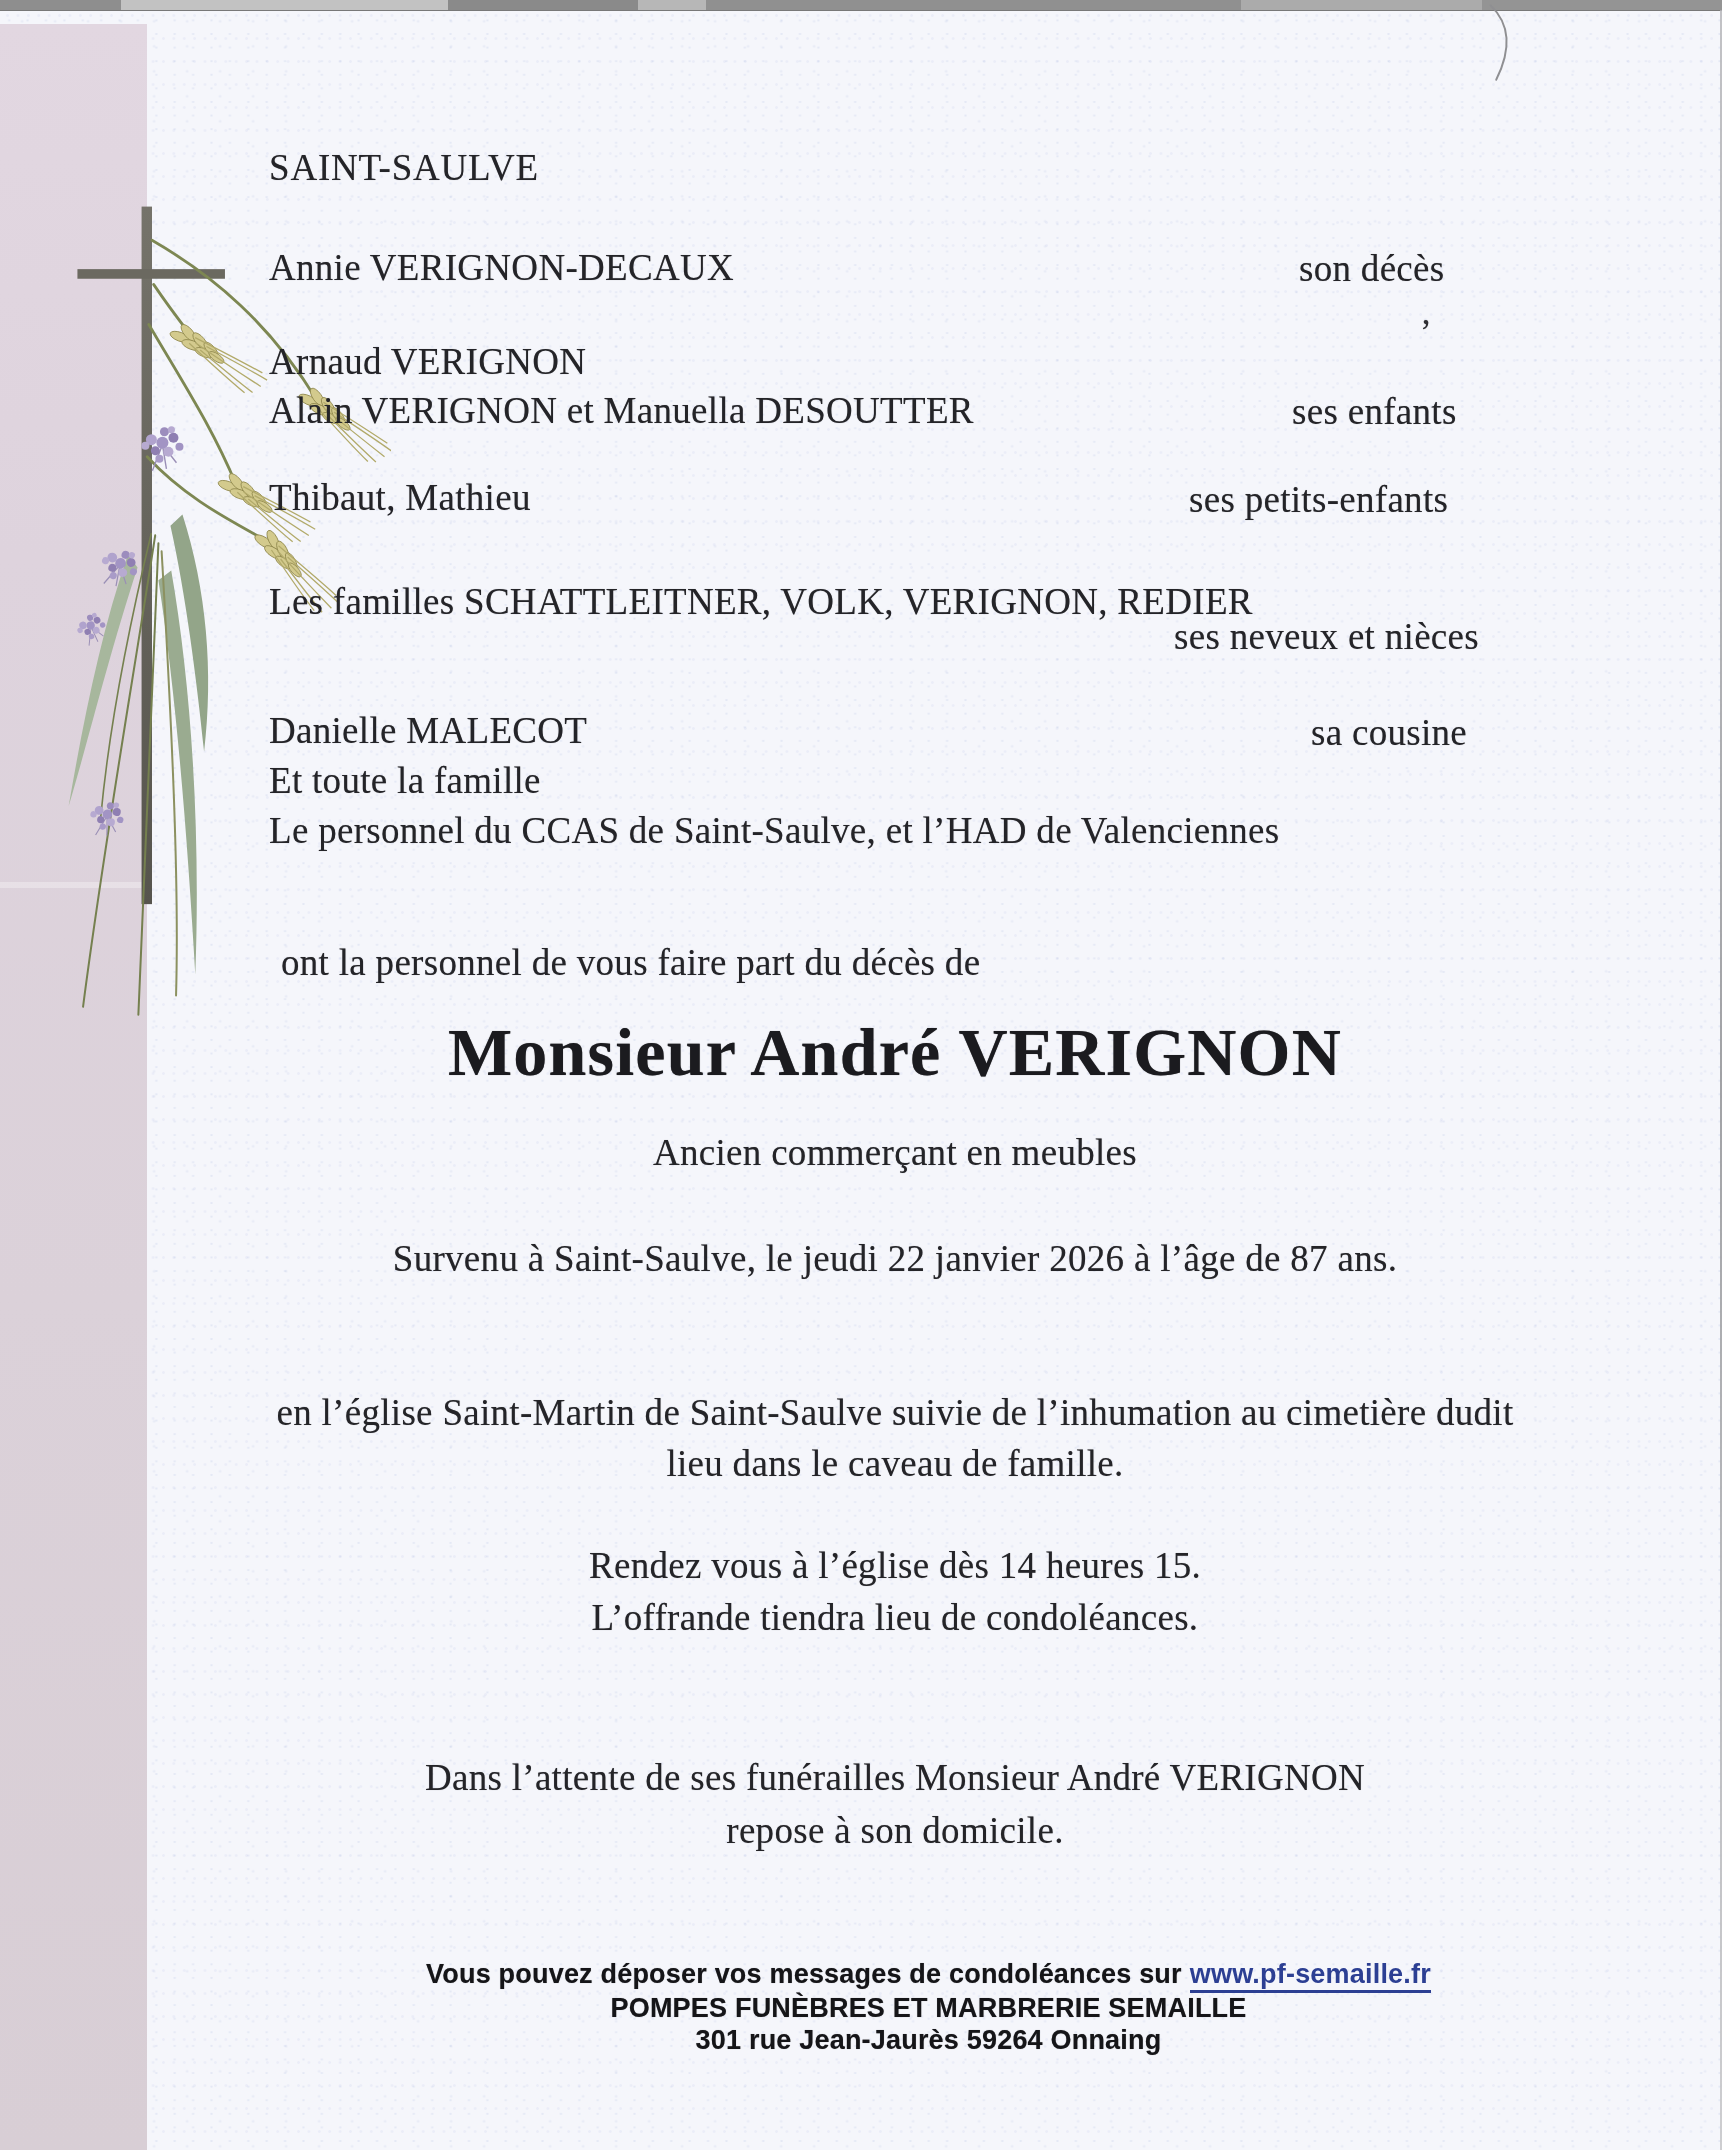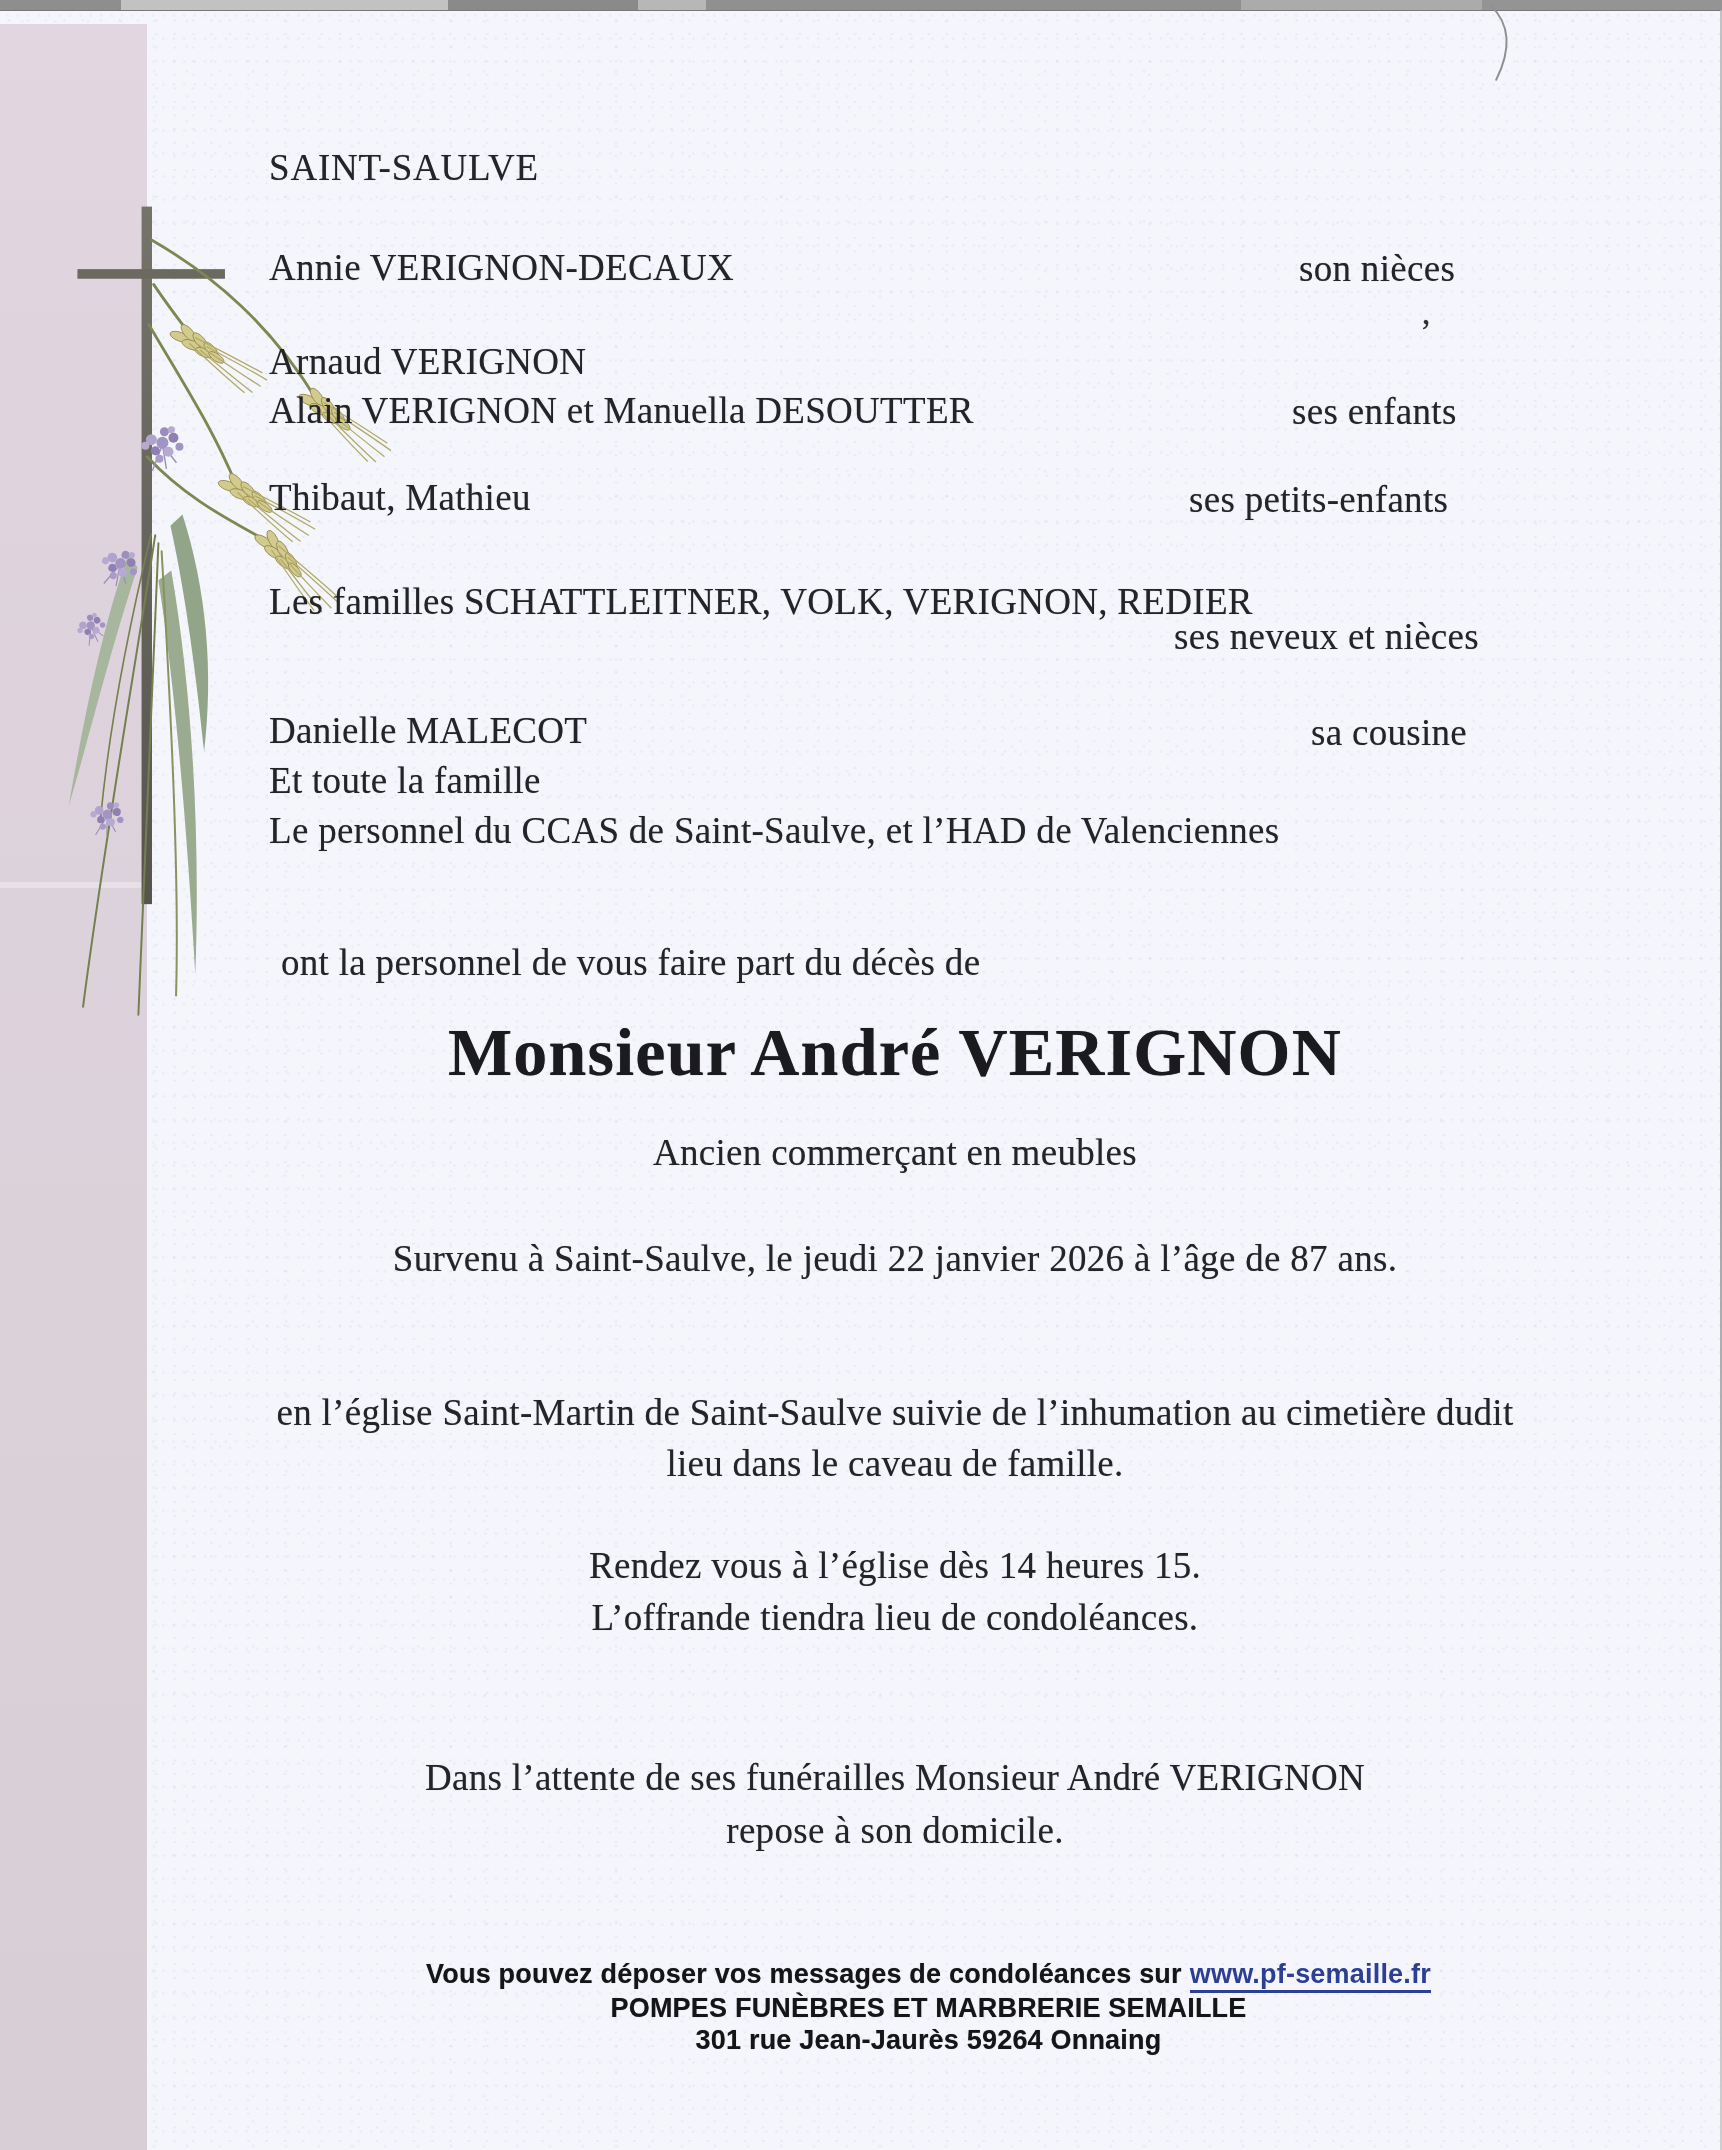--- a/index.html
+++ b/index.html
@@ -148,21 +148,21 @@
       <use href="#bloom" transform="translate(195 405) scale(1.25)"></use>
       <use href="#bloom" transform="translate(142 555) scale(1.1) rotate(20)"></use>
       <use href="#bloom" transform="translate(106 632) scale(0.85) rotate(-15)"></use>
       <use href="#bloom" transform="translate(126 868) rotate(10)"></use>
     </g>
   </svg>
 
   <div class="line" style="left:269px; top:147px; letter-spacing:0.8px;">SAINT-SAULVE</div>
 
   <div class="line" style="left:269px; top:247px;">Annie VERIGNON-DECAUX</div>
-  <div class="line" style="left:1299px; top:248px;">son nièces</div>
+  <div class="line" style="left:1299px; top:248px;">son décès</div>
 
   <div class="line" style="left:269px; top:341px;">Arnaud VERIGNON</div>
 
   <div class="line" style="left:269px; top:390px;">Alain VERIGNON et Manuella DESOUTTER</div>
   <div class="line" style="left:1292px; top:391px;">ses enfants</div>
 
   <div class="line" style="left:269px; top:477px;">Thibaut, Mathieu</div>
   <div class="line" style="left:1189px; top:479px;">ses petits-enfants</div>
 
   <div class="line" style="left:269px; top:581px;">Les familles SCHATTLEITNER, VOLK, VERIGNON, REDIER</div>

